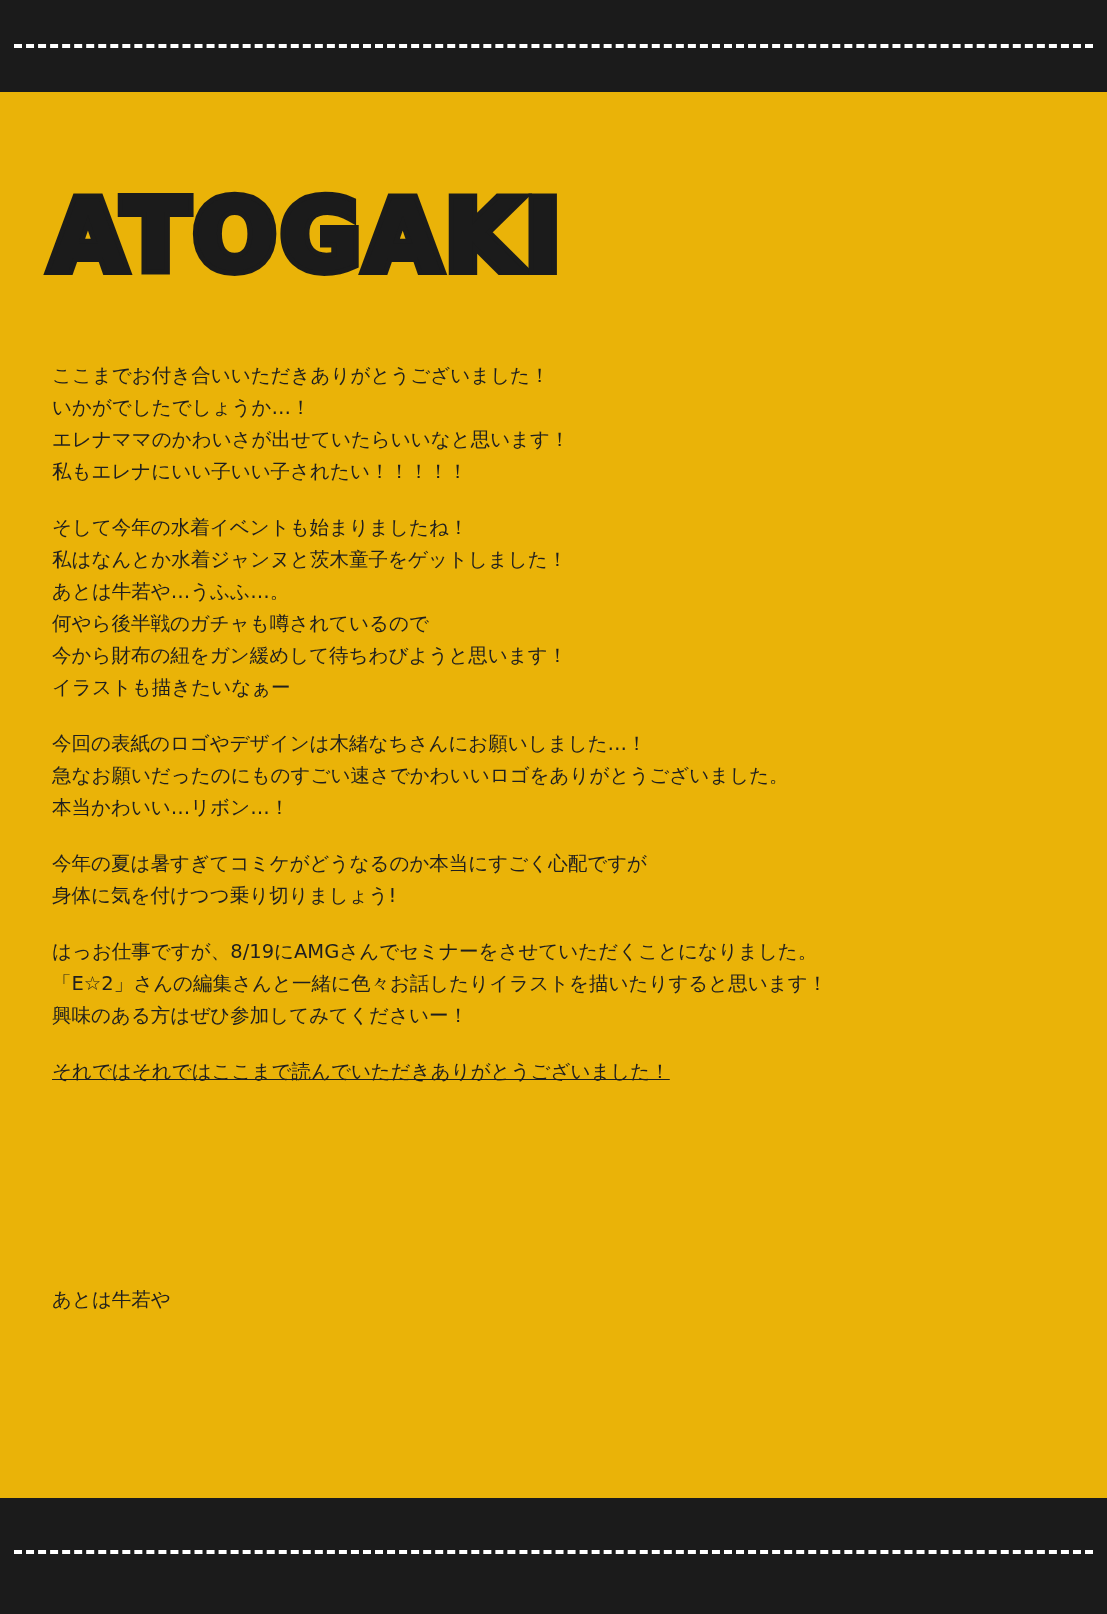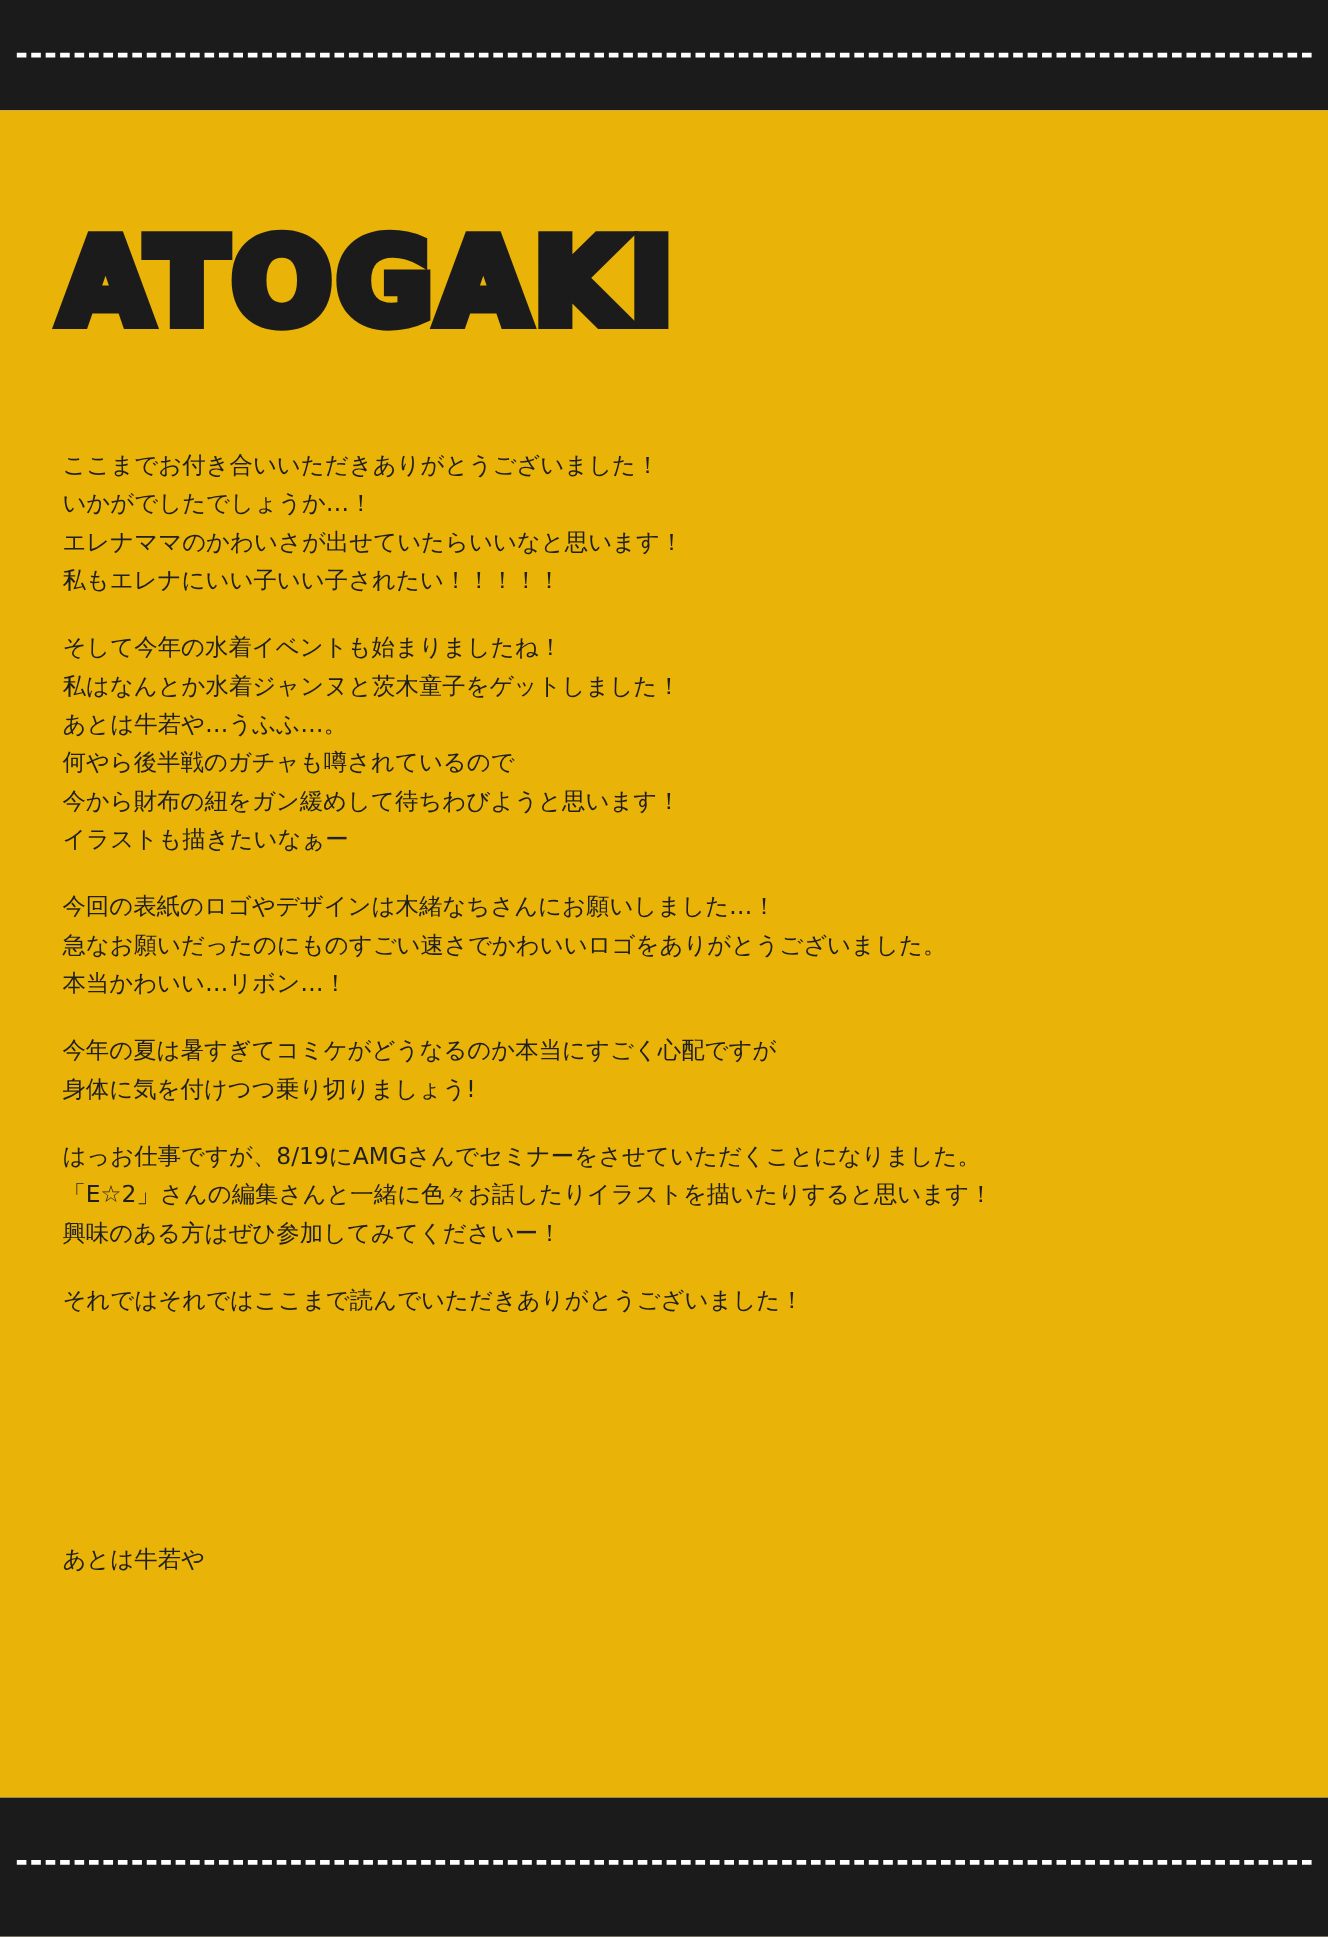--- a/index.html
+++ b/index.html
@@ -63,31 +63,31 @@
     line-height: 1;
     white-space: nowrap;
     -webkit-text-stroke: 10px #1b1b1b;
     paint-order: stroke fill;
   }
 
   
   .afterword {
     position: absolute;
     left: 52px;
-    top: 280px;
+    top: 268px;
     width: 900px;
     color: #1f1f1f;
     font-size: 19.5px;
     line-height: 32px;
   }
   .para {
     margin: 0 0 24px 0;
     white-space: pre-line;
   }
-  .para:last-of-type { margin-bottom: 0; }
+  .para:last-of-type { margin-bottom: 0; text-decoration: underline; }
 
   .signature {
     position: absolute;
     left: 52px;
     top: 1192px;
     font-size: 19.5px;
     color: #1f1f1f;
     line-height: 32px;
   }
 </style>

